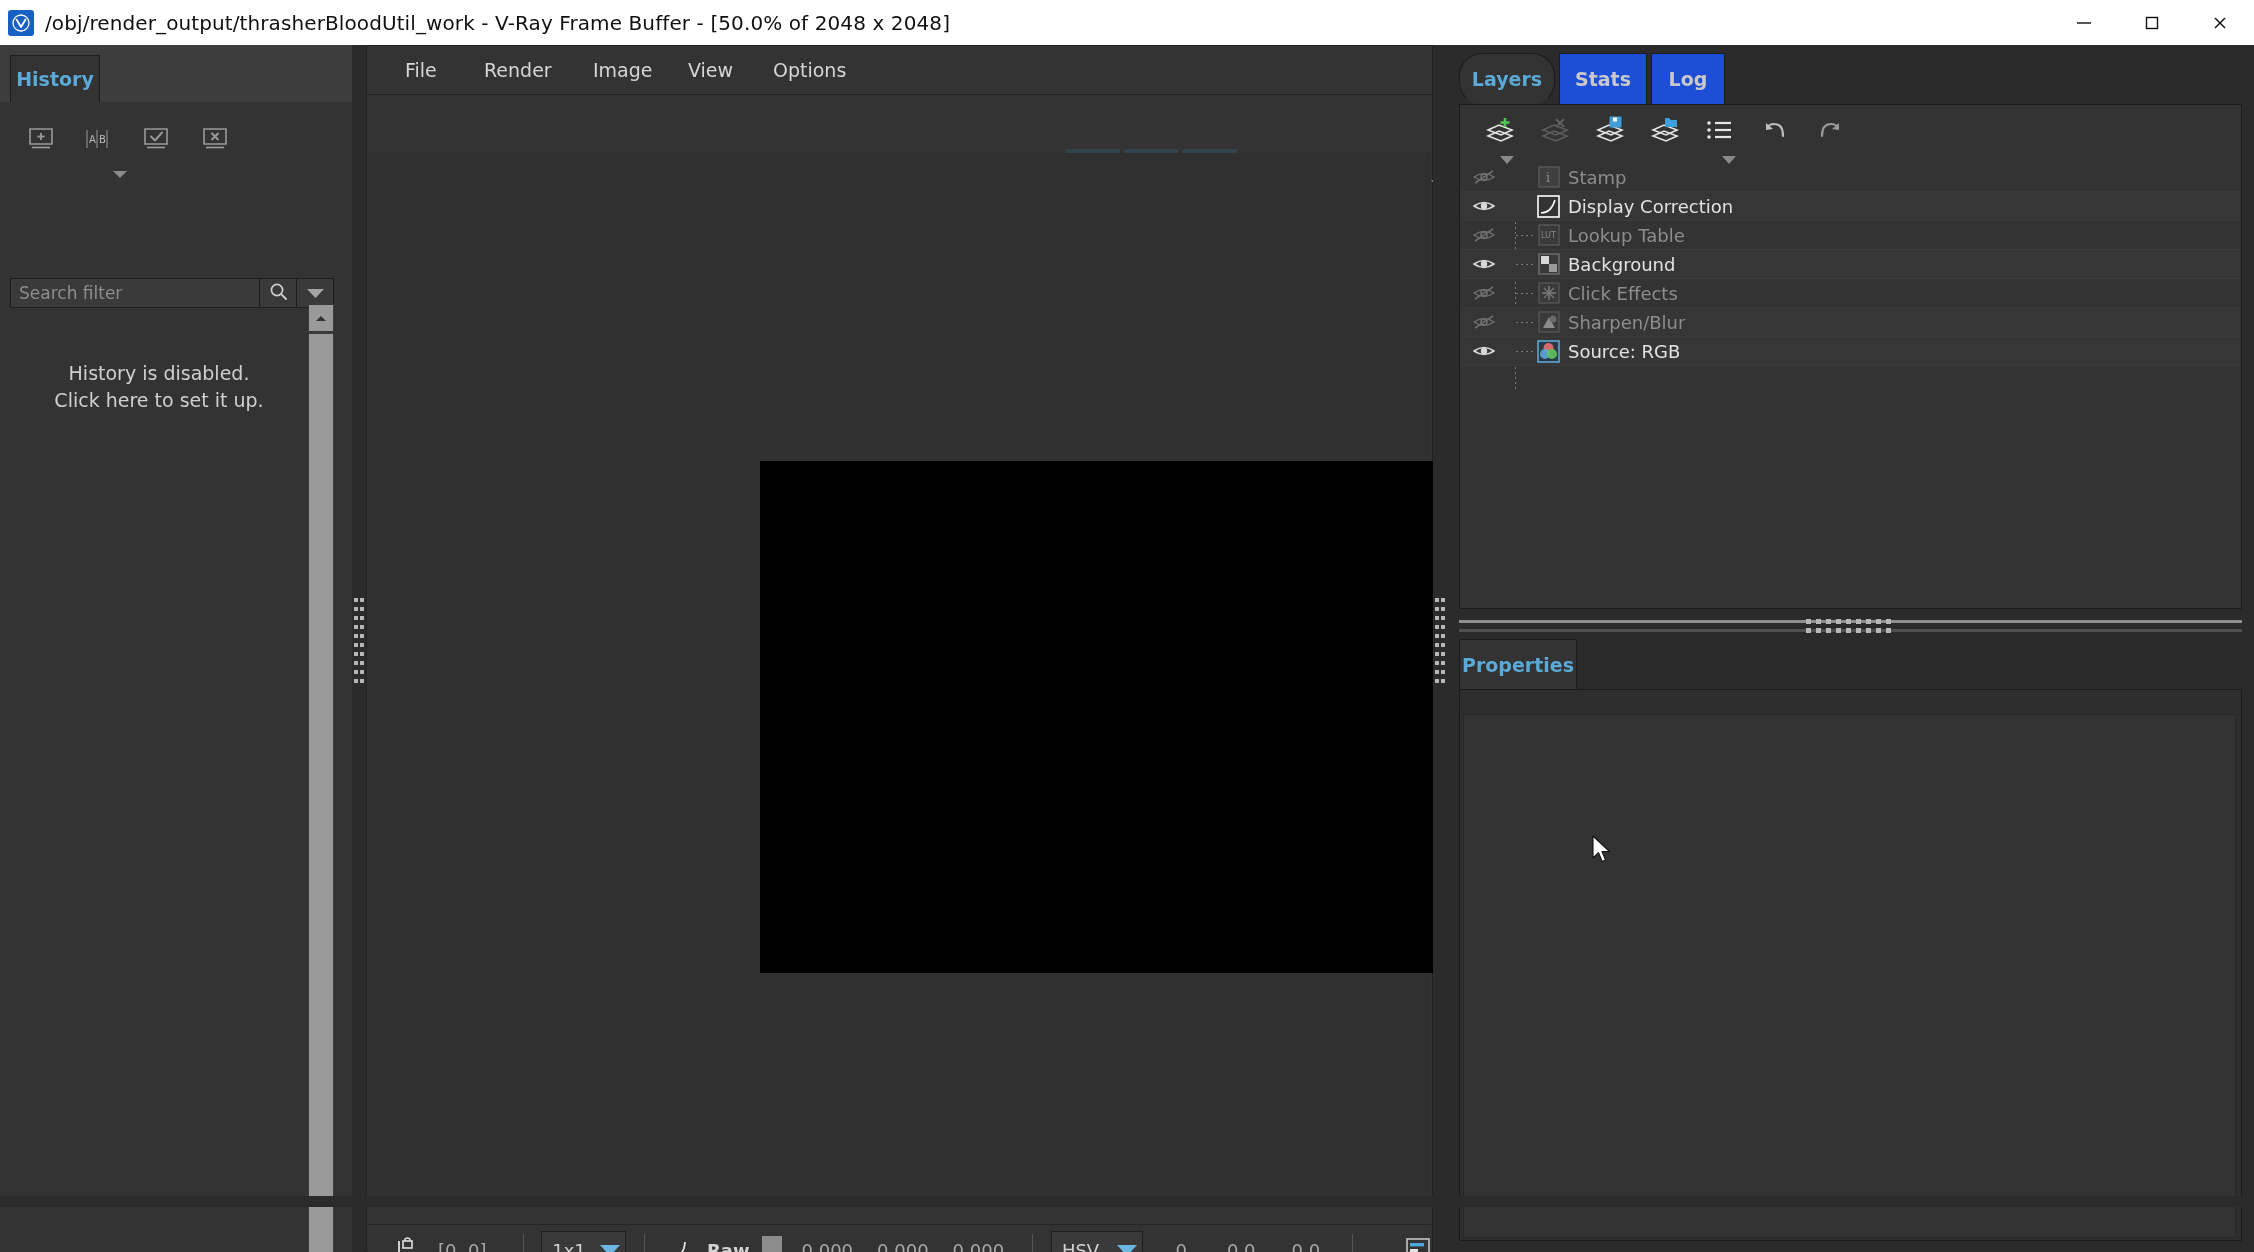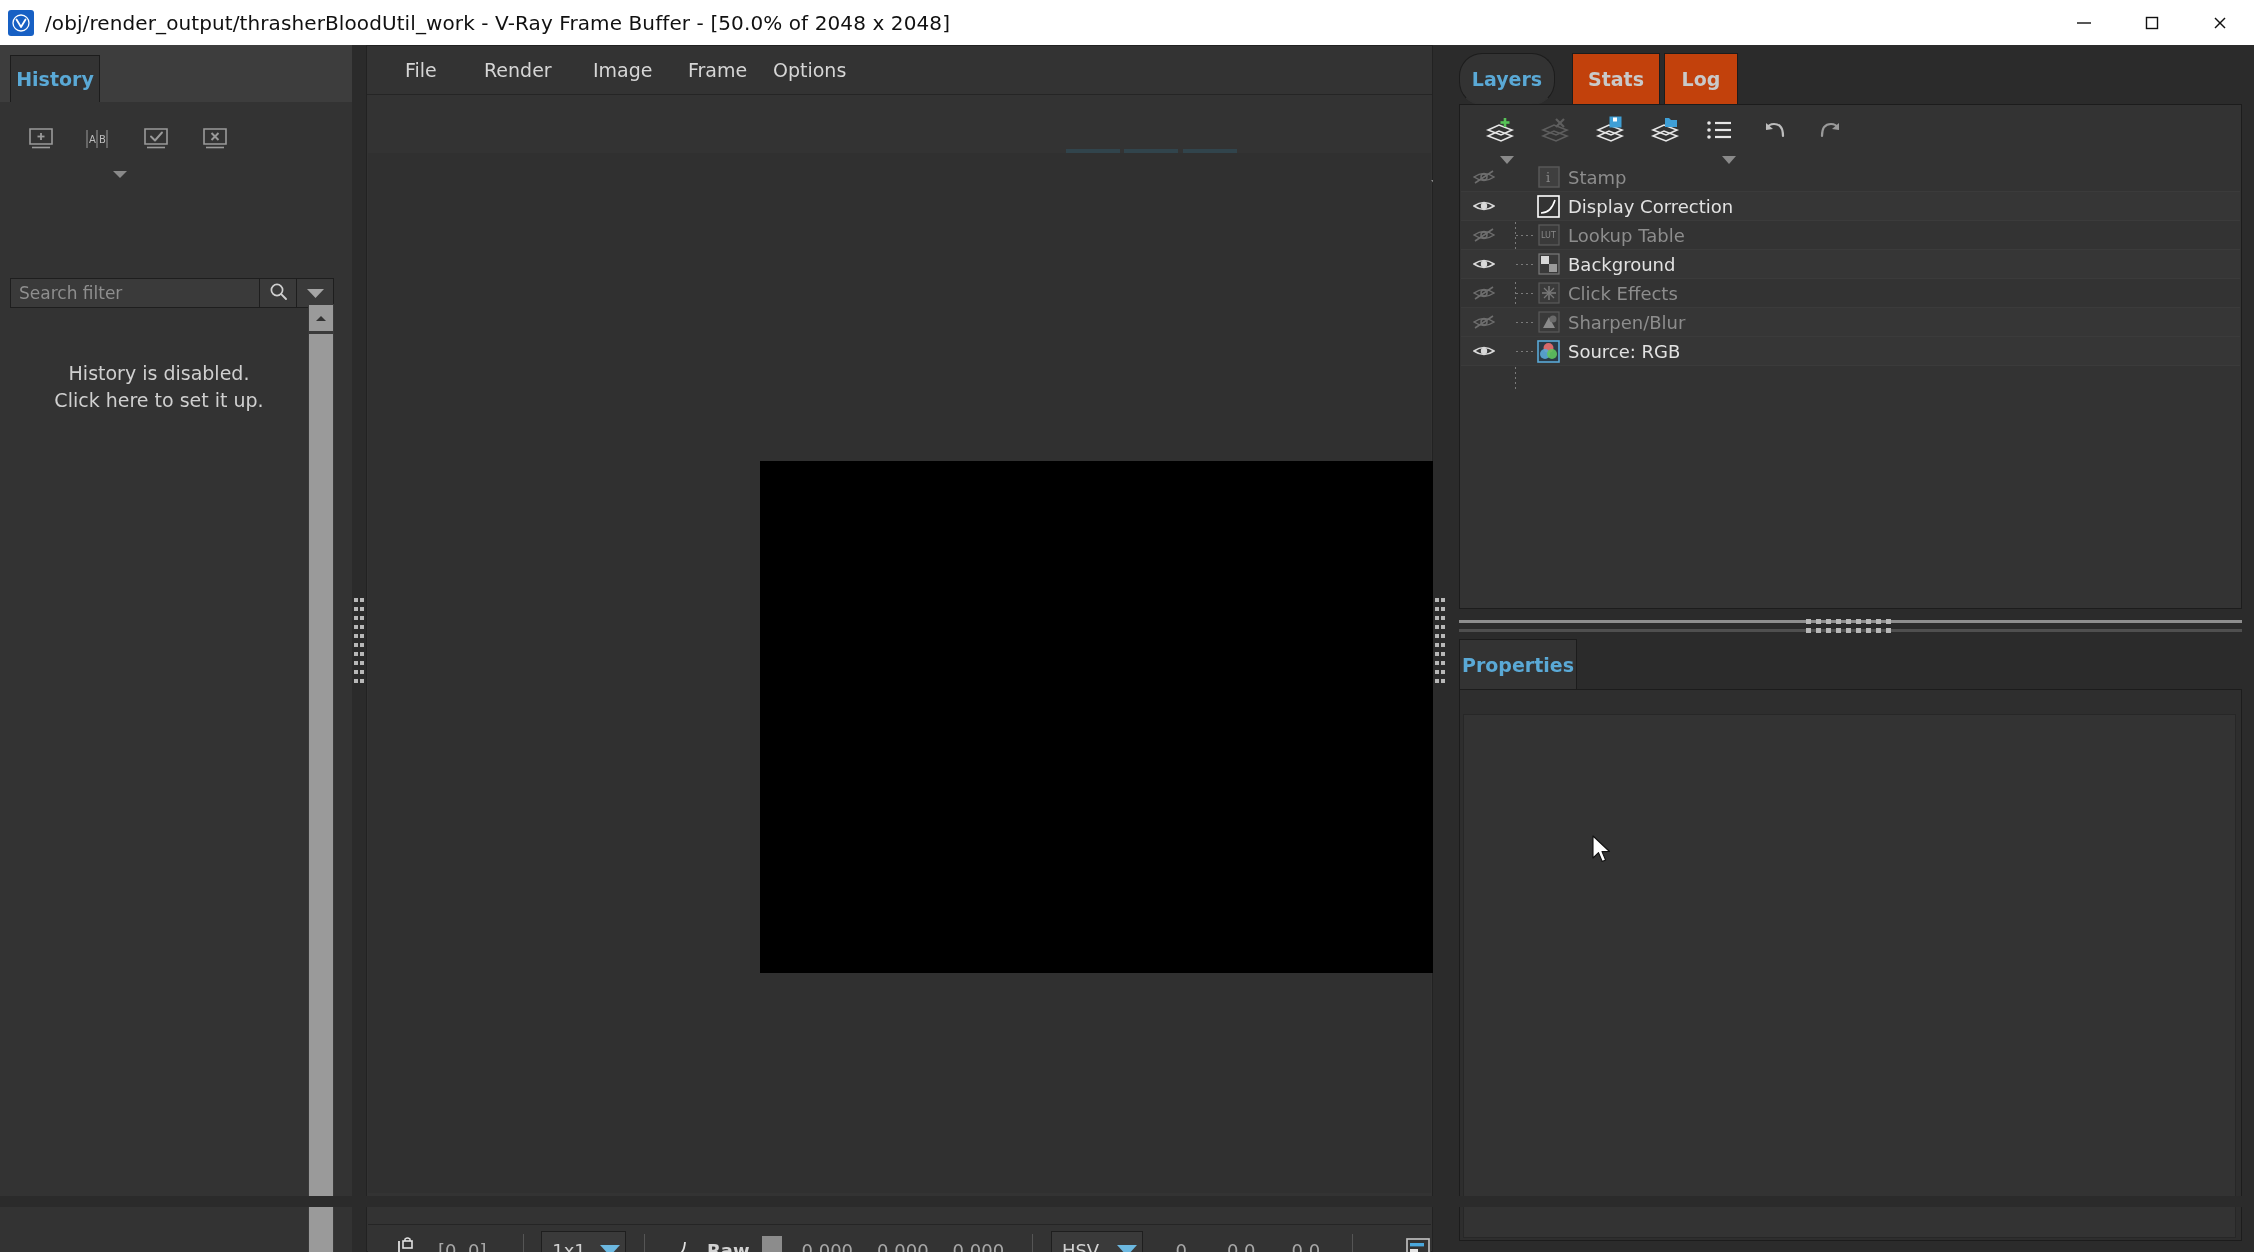--- a/index.html
+++ b/index.html
@@ -42,21 +42,21 @@
   .history-panel {
     position: absolute; left: 0; top: 0; width: 352px; height: 1207px;
     background: #333333;
   }
   .tabbar-hist { position: absolute; left: 0; top: 0; width: 352px; height: 57px; background: #3d3d3d; }
   .tab {
     position: absolute; display: flex; align-items: center; justify-content: center;
     font-size: 19px; font-weight: bold; border: 1px solid #1c1c1c;
   }
   .tab.active { background: #333333; color: #5aa9d6; border-bottom-color: #333333; }
-  .tab.inactive { background: #c2410c; color: #c9c9c9; margin-left: 13px; }
+  .tab.inactive { background: #1d4ed8; color: #c9c9c9; }
   .tab-history { left: 10px; top: 10px; width: 90px; height: 48px; }
 
   .hist-body { position: absolute; left: 0; top: 57px; width: 332px; height: 1150px; background: #333333; }
   .hist-toolbar { position: absolute; left: 0; top: 18px; width: 300px; height: 52px; }
   .hist-tb-btn {
     position: absolute; width: 46px; height: 42px;
     display: flex; align-items: center; justify-content: center;
   }
   .search-row { position: absolute; left: 10px; top: 176px; width: 324px; height: 30px; }
   .search-input {
@@ -360,21 +360,21 @@
         <div class="menu-item" style="left:24px;">
           <span>File</span>
         </div>
         <div class="menu-item" style="left:103px;">
           <span>Render</span>
         </div>
         <div class="menu-item" style="left:212px;">
           <span>Image</span>
         </div>
         <div class="menu-item" style="left:307px;">
-          <span>Frame</span>
+          <span>View</span>
         </div>
         <div class="menu-item" style="left:392px;">
           <span>Options</span>
         </div>
       </div>
 
       <div class="vfb-toolbar"></div>
 
       <div class="combo" style="left:10px;top:111px;width:330px;height:40px;">
         <span class="label">RGB color</span>

